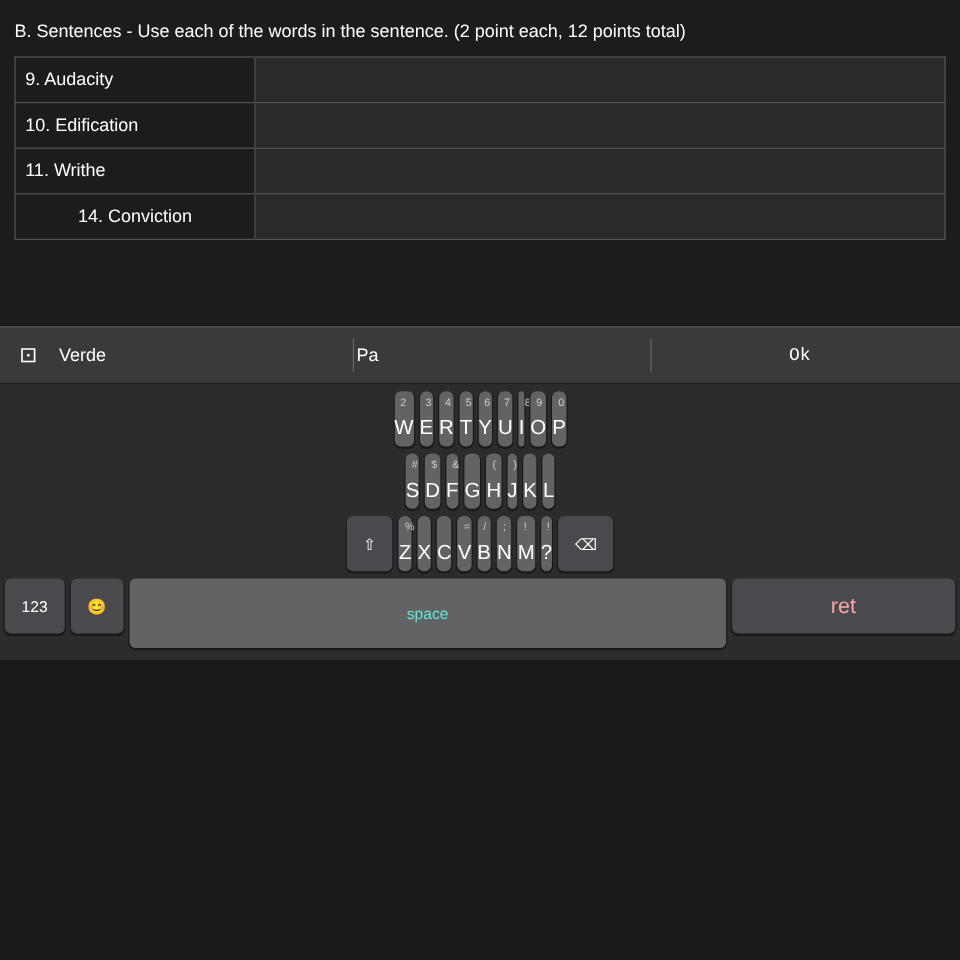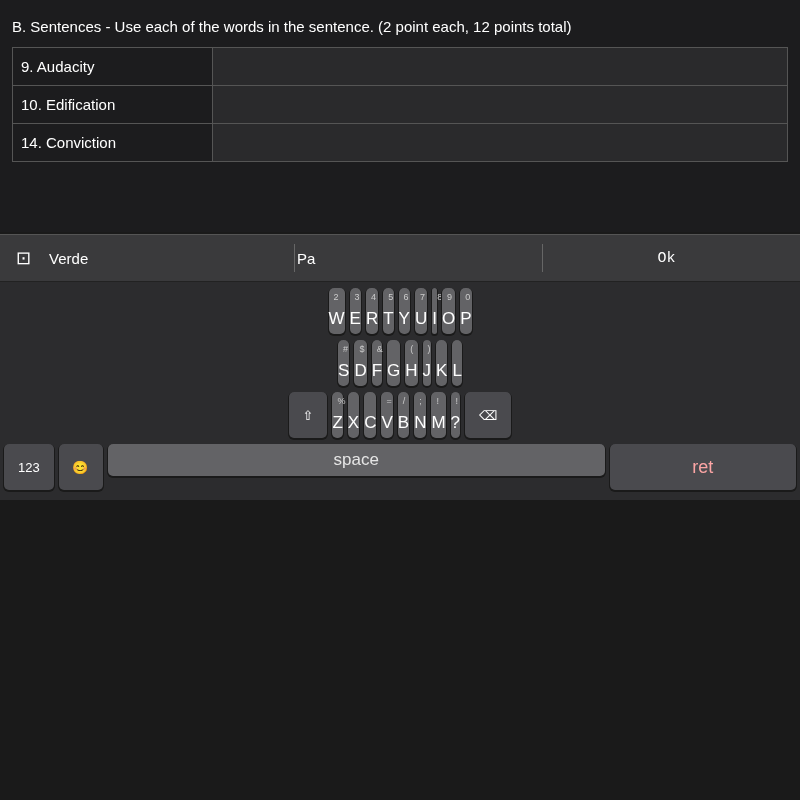--- a/index.html
+++ b/index.html
@@ -36,20 +36,21 @@
       border-collapse: collapse;
       border: 1.5px solid #555;
     }
 
     .vocab-table tr {
       border-bottom: 1px solid #555;
     }
 
     .vocab-table tr:last-child {
       border-bottom: none;
+      text-align: center;
     }
 
     .vocab-table td {
       padding: 10px 8px;
       font-size: 15px;
       color: white;
       border-right: 1px solid #555;
     }
 
     .vocab-table td:first-child {
@@ -170,27 +171,27 @@
       display: flex;
       align-items: center;
       justify-content: center;
       height: 46px;
       font-weight: 400;
     }
 
     .key-space {
       background: #636366;
       border-radius: 5px;
-      color: #e5e5e5;
-      font-size: 17px;
+      color: #5eead4;
+      font-size: 13px;
       cursor: pointer;
       display: flex;
       align-items: center;
       justify-content: center;
-      height: 32px;
+      height: 58px;
       flex: 4;
       box-shadow: 0 1px 0 1px #1a1a1a;
     }
 
     .key-return {
       background: #4a4a4e;
       border-radius: 5px;
       color: #fca5a5;
       font-size: 18px;
       cursor: pointer;
@@ -220,20 +221,24 @@
     <tbody id="vocab-tbody">
     <tr>
     <td>9. Audacity</td>
     <td></td>
   </tr>
         <tr>
     <td>10. Edification</td>
     <td></td>
   </tr>
         <tr>
+    <td>11. Writhe</td>
+    <td></td>
+  </tr>
+        <tr>
     <td>14. Conviction</td>
     <td></td>
   </tr>
       </tbody>
   </table>
 </div>
 
 <div class="spacer-area"></div>
 
 <div class="toolbar">

